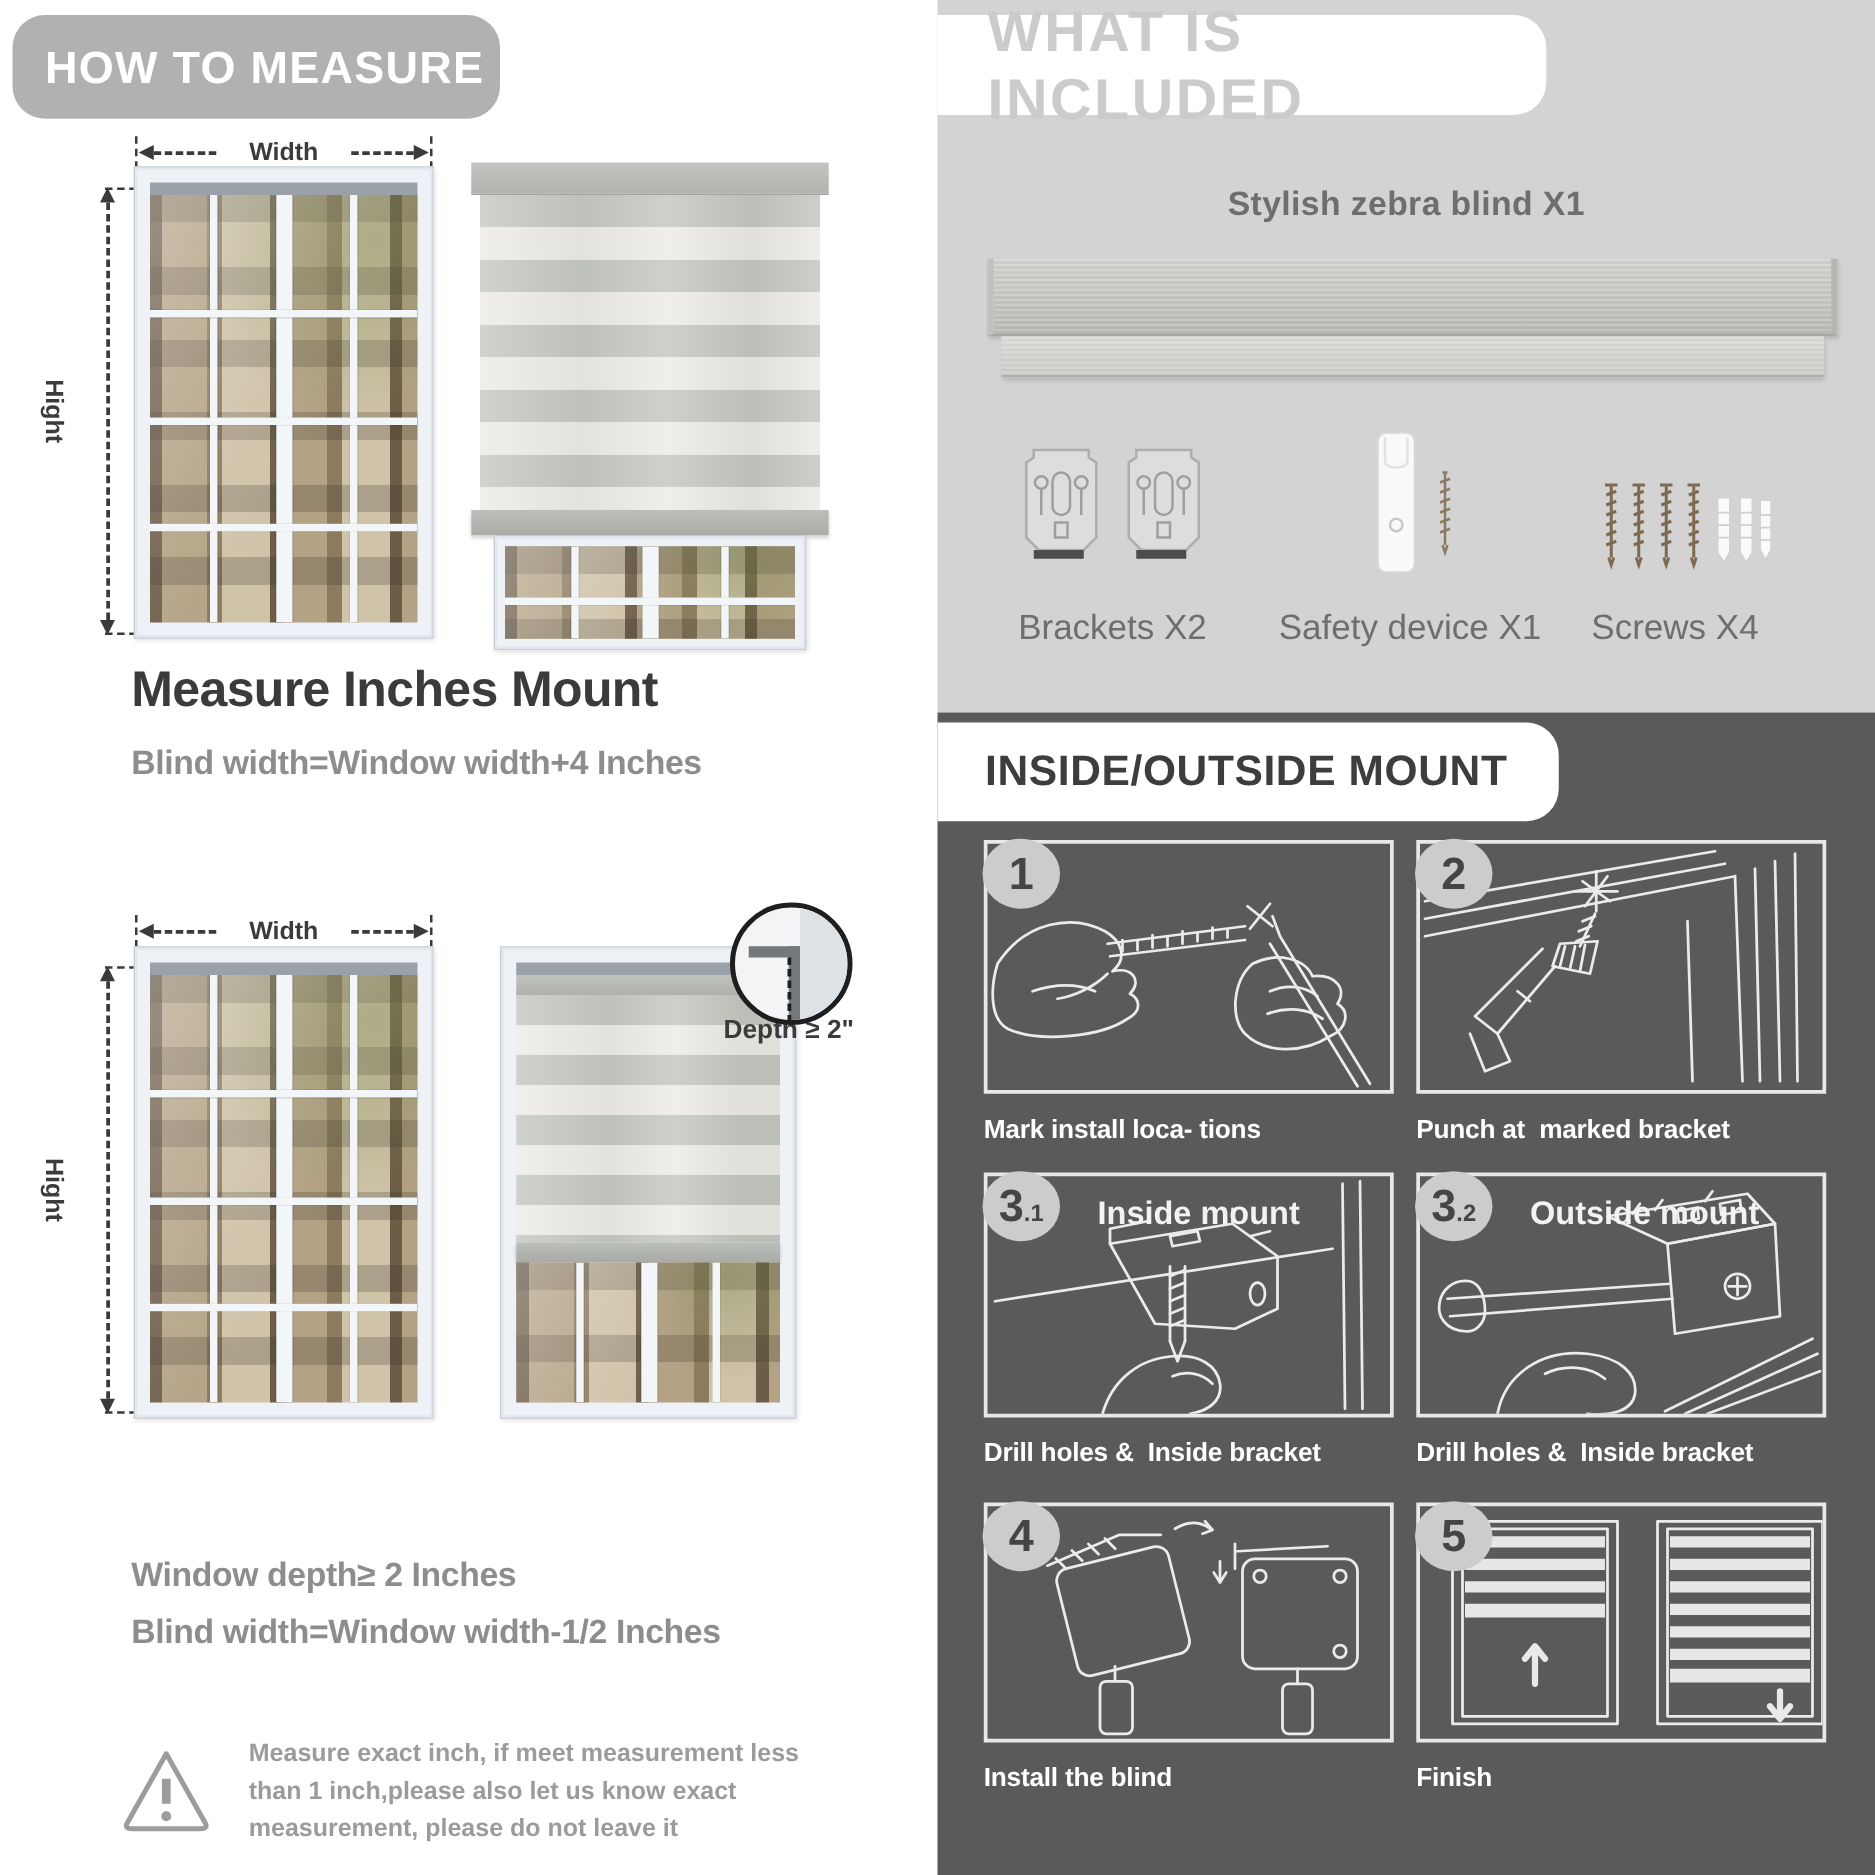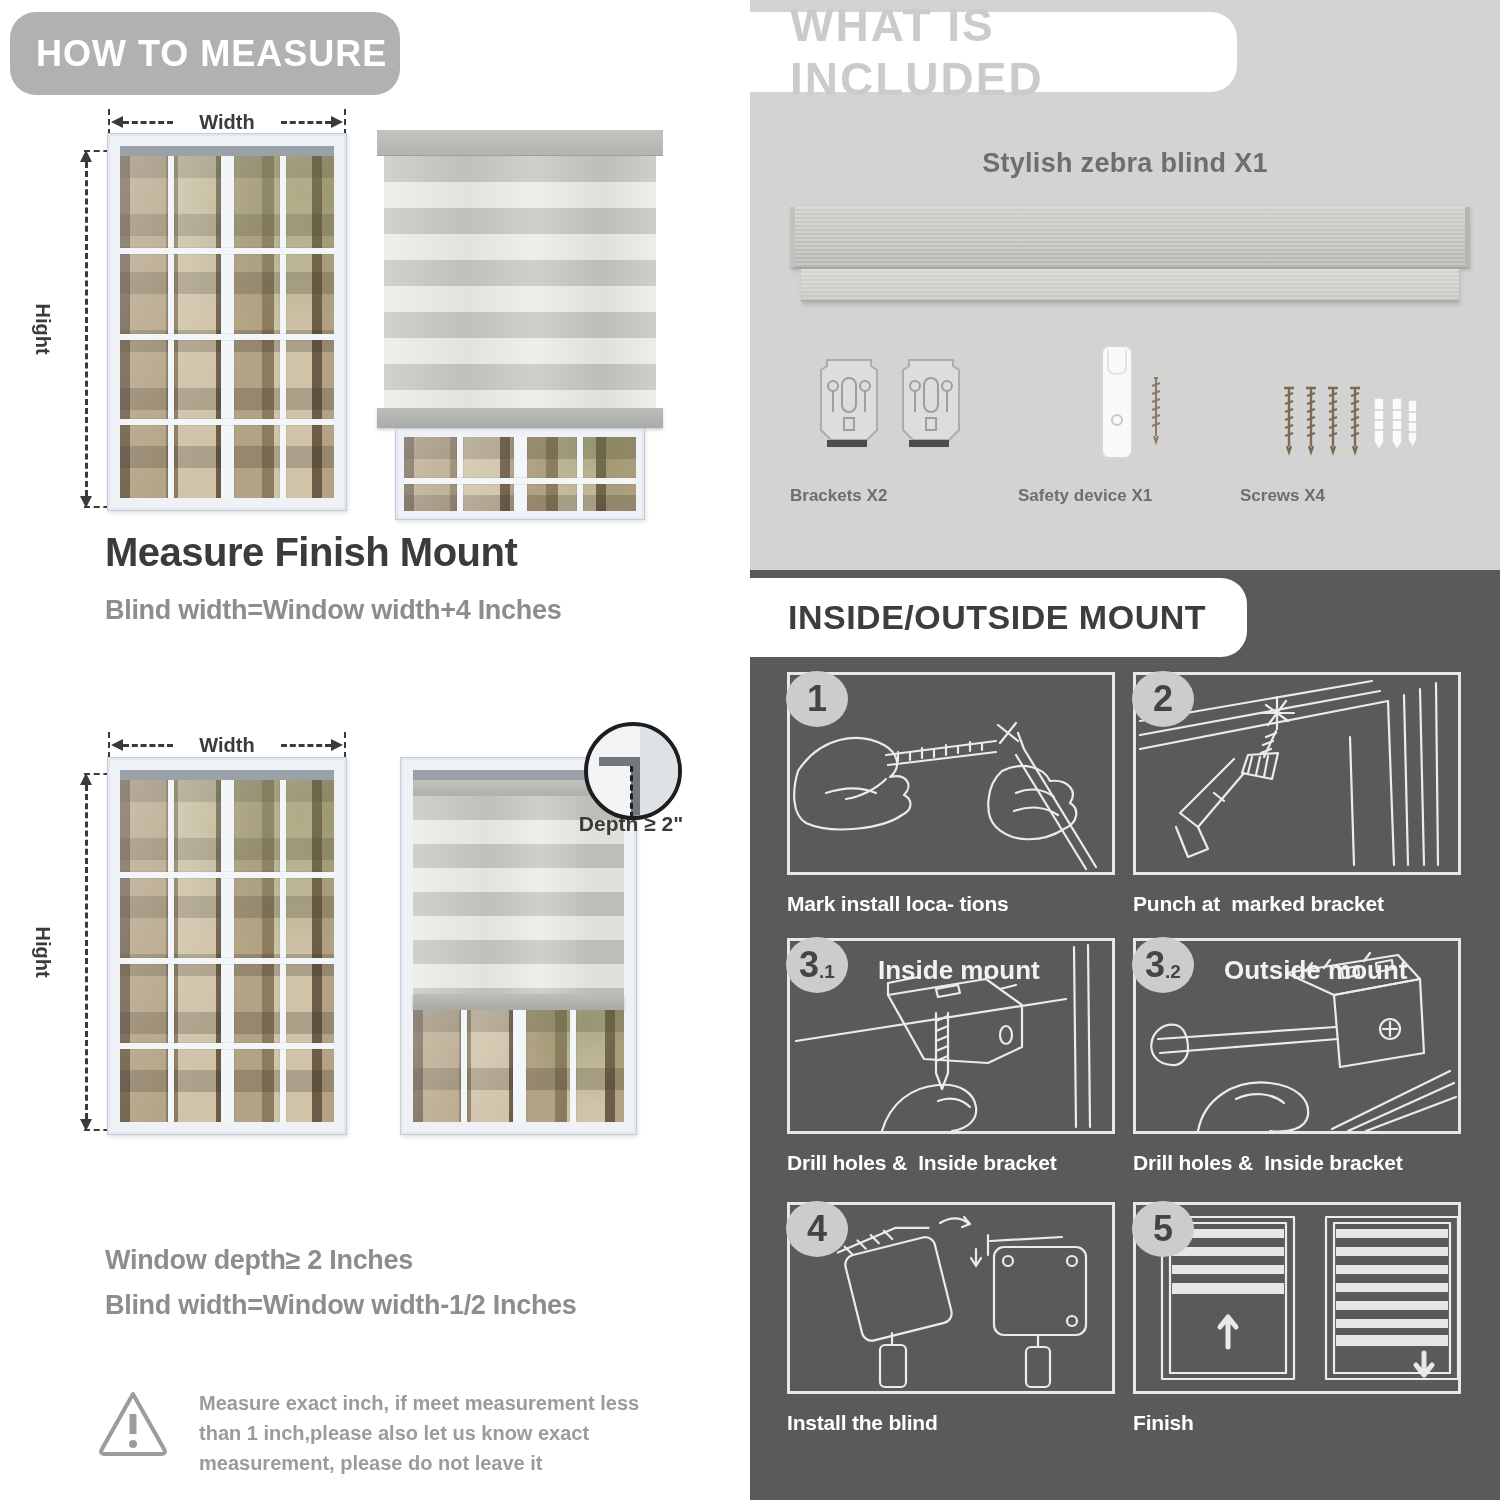--- a/index.html
+++ b/index.html
@@ -79,38 +79,38 @@
   .mag-l{position:absolute;left:12%;top:34%;width:46%;height:76%;
     border-top:9px solid #73787d;border-right:9px solid #73787d}
   .mag-dash{position:absolute;left:47%;top:44%;height:58%;width:0;border-left:3px dashed #1e1e1e}
   .depth-label{position:absolute;left:556px;top:812px;width:150px;text-align:center;
     font-size:21px;font-weight:bold;color:var(--heading-dark)}
 
   
   .sec-title{position:absolute;font-size:40px;font-weight:bold;color:var(--heading-dark);letter-spacing:-0.5px}
   .sec-lines{position:absolute;font-size:27px;font-weight:bold;color:var(--body-gray);line-height:1.65;letter-spacing:-0.3px}
 
-  .warning{position:absolute;left:95px;top:1388px;display:flex;gap:28px;align-items:flex-start}
+  .warning{position:absolute;left:95px;top:1388px;display:flex;gap:28px;align-items:center}
   .warning .wtext{width:452px;font-size:20px;font-weight:bold;color:#9b9b9b;line-height:1.5}
 
   
   .blind-label{position:absolute;left:750px;top:148px;width:750px;text-align:center;
     font-size:27px;font-weight:bold;color:var(--muted-label);letter-spacing:0.3px}
   .headrail-main{position:absolute;left:790px;top:207px;width:680px;height:62px;
     background:
       repeating-linear-gradient(180deg, rgba(255,255,255,.14) 0 2px, rgba(0,0,0,.03) 2px 4px),
       linear-gradient(180deg,#d3d5d0,#c6c8c3 55%,#babcb7);
     border-left:5px solid #c0c2bd;border-right:5px solid #b4b6b1;border-bottom:2px solid #a6a8a3;
     box-shadow:1px 2px 3px rgba(0,0,0,.12)}
   .headrail-lower{position:absolute;left:801px;top:269px;width:658px;height:33px;
     background:
       repeating-linear-gradient(180deg, rgba(255,255,255,.12) 0 2px, rgba(0,0,0,.02) 2px 4px),
       linear-gradient(180deg,#d8dad5,#caccc7);
     border-bottom:2px solid #adafaa;box-shadow:1px 3px 4px rgba(0,0,0,.14)}
-  .part-label{position:absolute;top:486px;text-align:left;font-size:17px;font-weight:bold;color:var(--muted-label)}
+  .part-label{position:absolute;top:486px;text-align:center;font-size:28px;font-weight:normal;color:var(--muted-label)}
   .part-icon{position:absolute}
 
   
   .step{position:absolute;width:328px}
   .panel{position:relative;border:3px solid #e8e8e8;background:var(--dark-panel-bg)}
   .badge{position:absolute;left:-4px;top:-4px;width:62px;height:56px;background:#cccccc;border-radius:50%;
     display:flex;align-items:center;justify-content:center;color:#454545;font-weight:bold;z-index:3}
   .badge-num{font-size:36px}
   .badge-sub{font-size:19px;margin-top:14px}
   .step-label{position:absolute;left:88px;top:14px;color:#f2f2f2;font-size:26px;font-weight:bold;z-index:3}
@@ -167,21 +167,21 @@
         <div class="glass">
           <div class="gv" style="left:calc(24% - 3px)"></div>
           <div class="gv" style="left:calc(76% - 3px)"></div>
           <div class="gvc"></div>
           <div class="gh" style="top:55%"></div>
         </div>
       </div>
     </div>
   </div>
 
-  <div class="sec-title" style="left:105px;top:530px">Measure Finish Mount</div>
+  <div class="sec-title" style="left:105px;top:530px">Measure Inches Mount</div>
   <div class="sec-lines" style="left:105px;top:588px">
     <div>Blind width=Window width+4 Inches</div>
   </div>
 
   <div class="harrow" style="left:107px;top:733px;width:240px">
     <div class="vtick"></div>
     <div class="ah-l"></div>
     <div class="dash"></div>
     <div class="lbl">Width</div>
     <div class="dash"></div>

